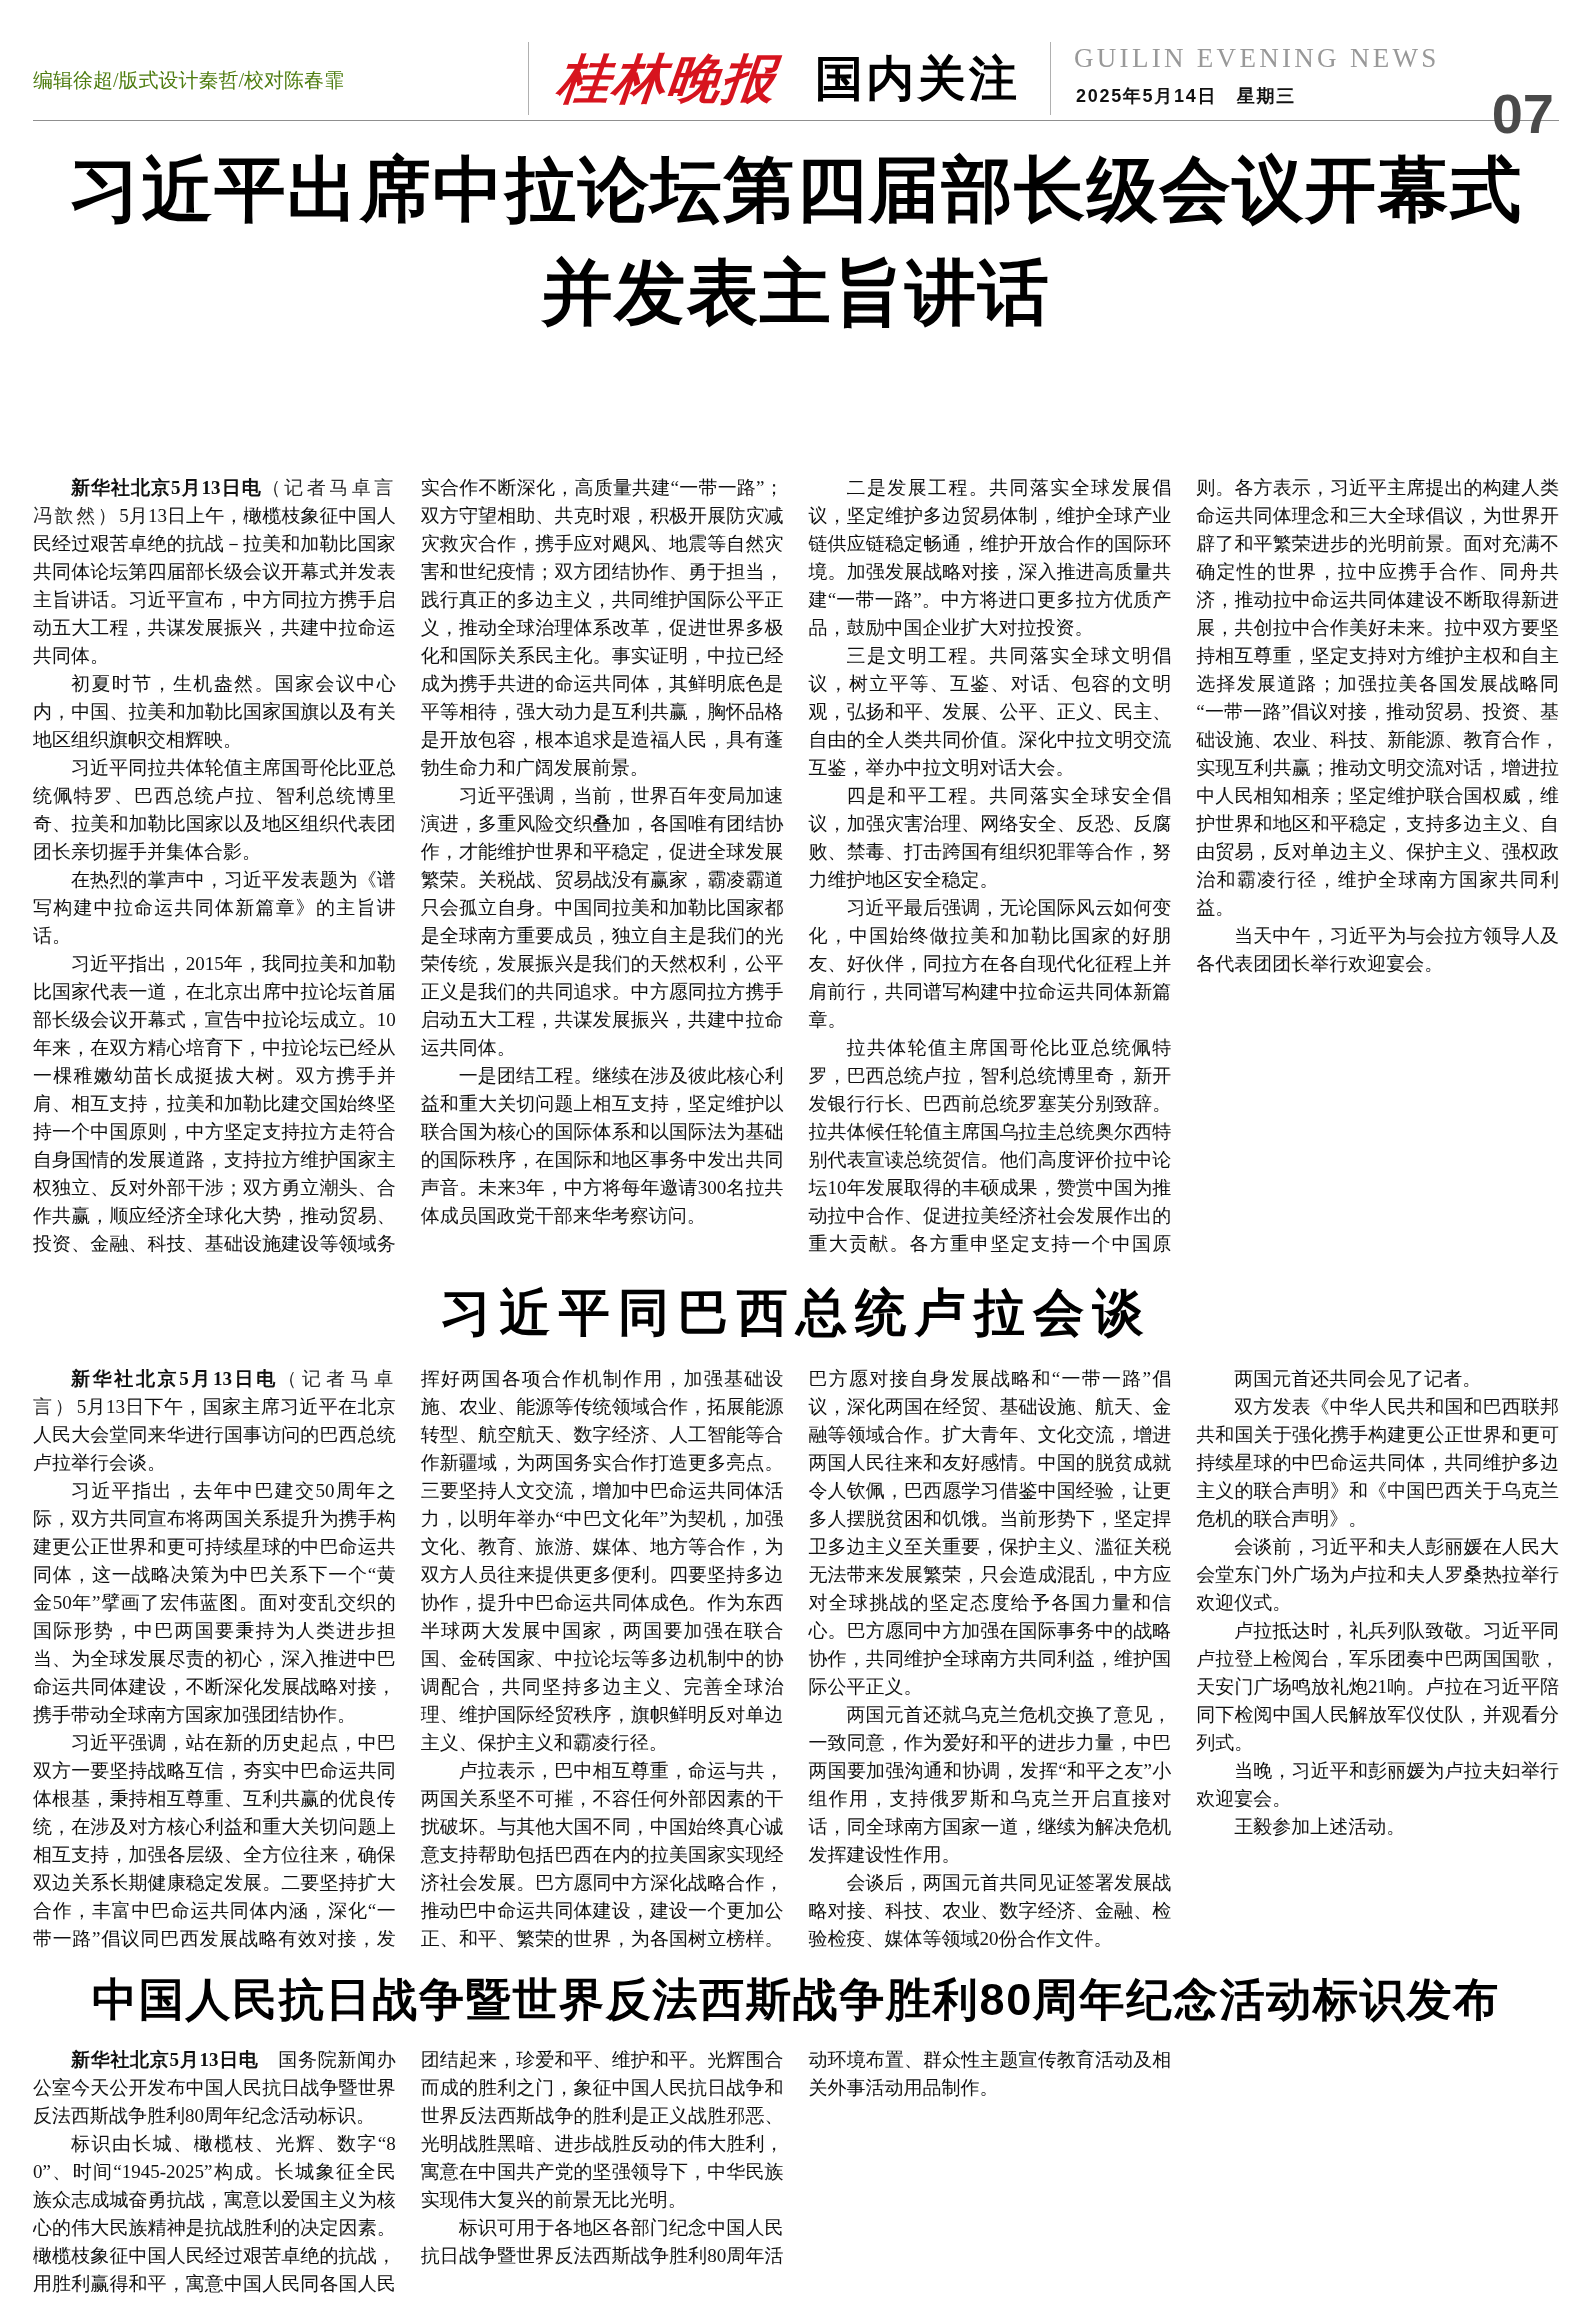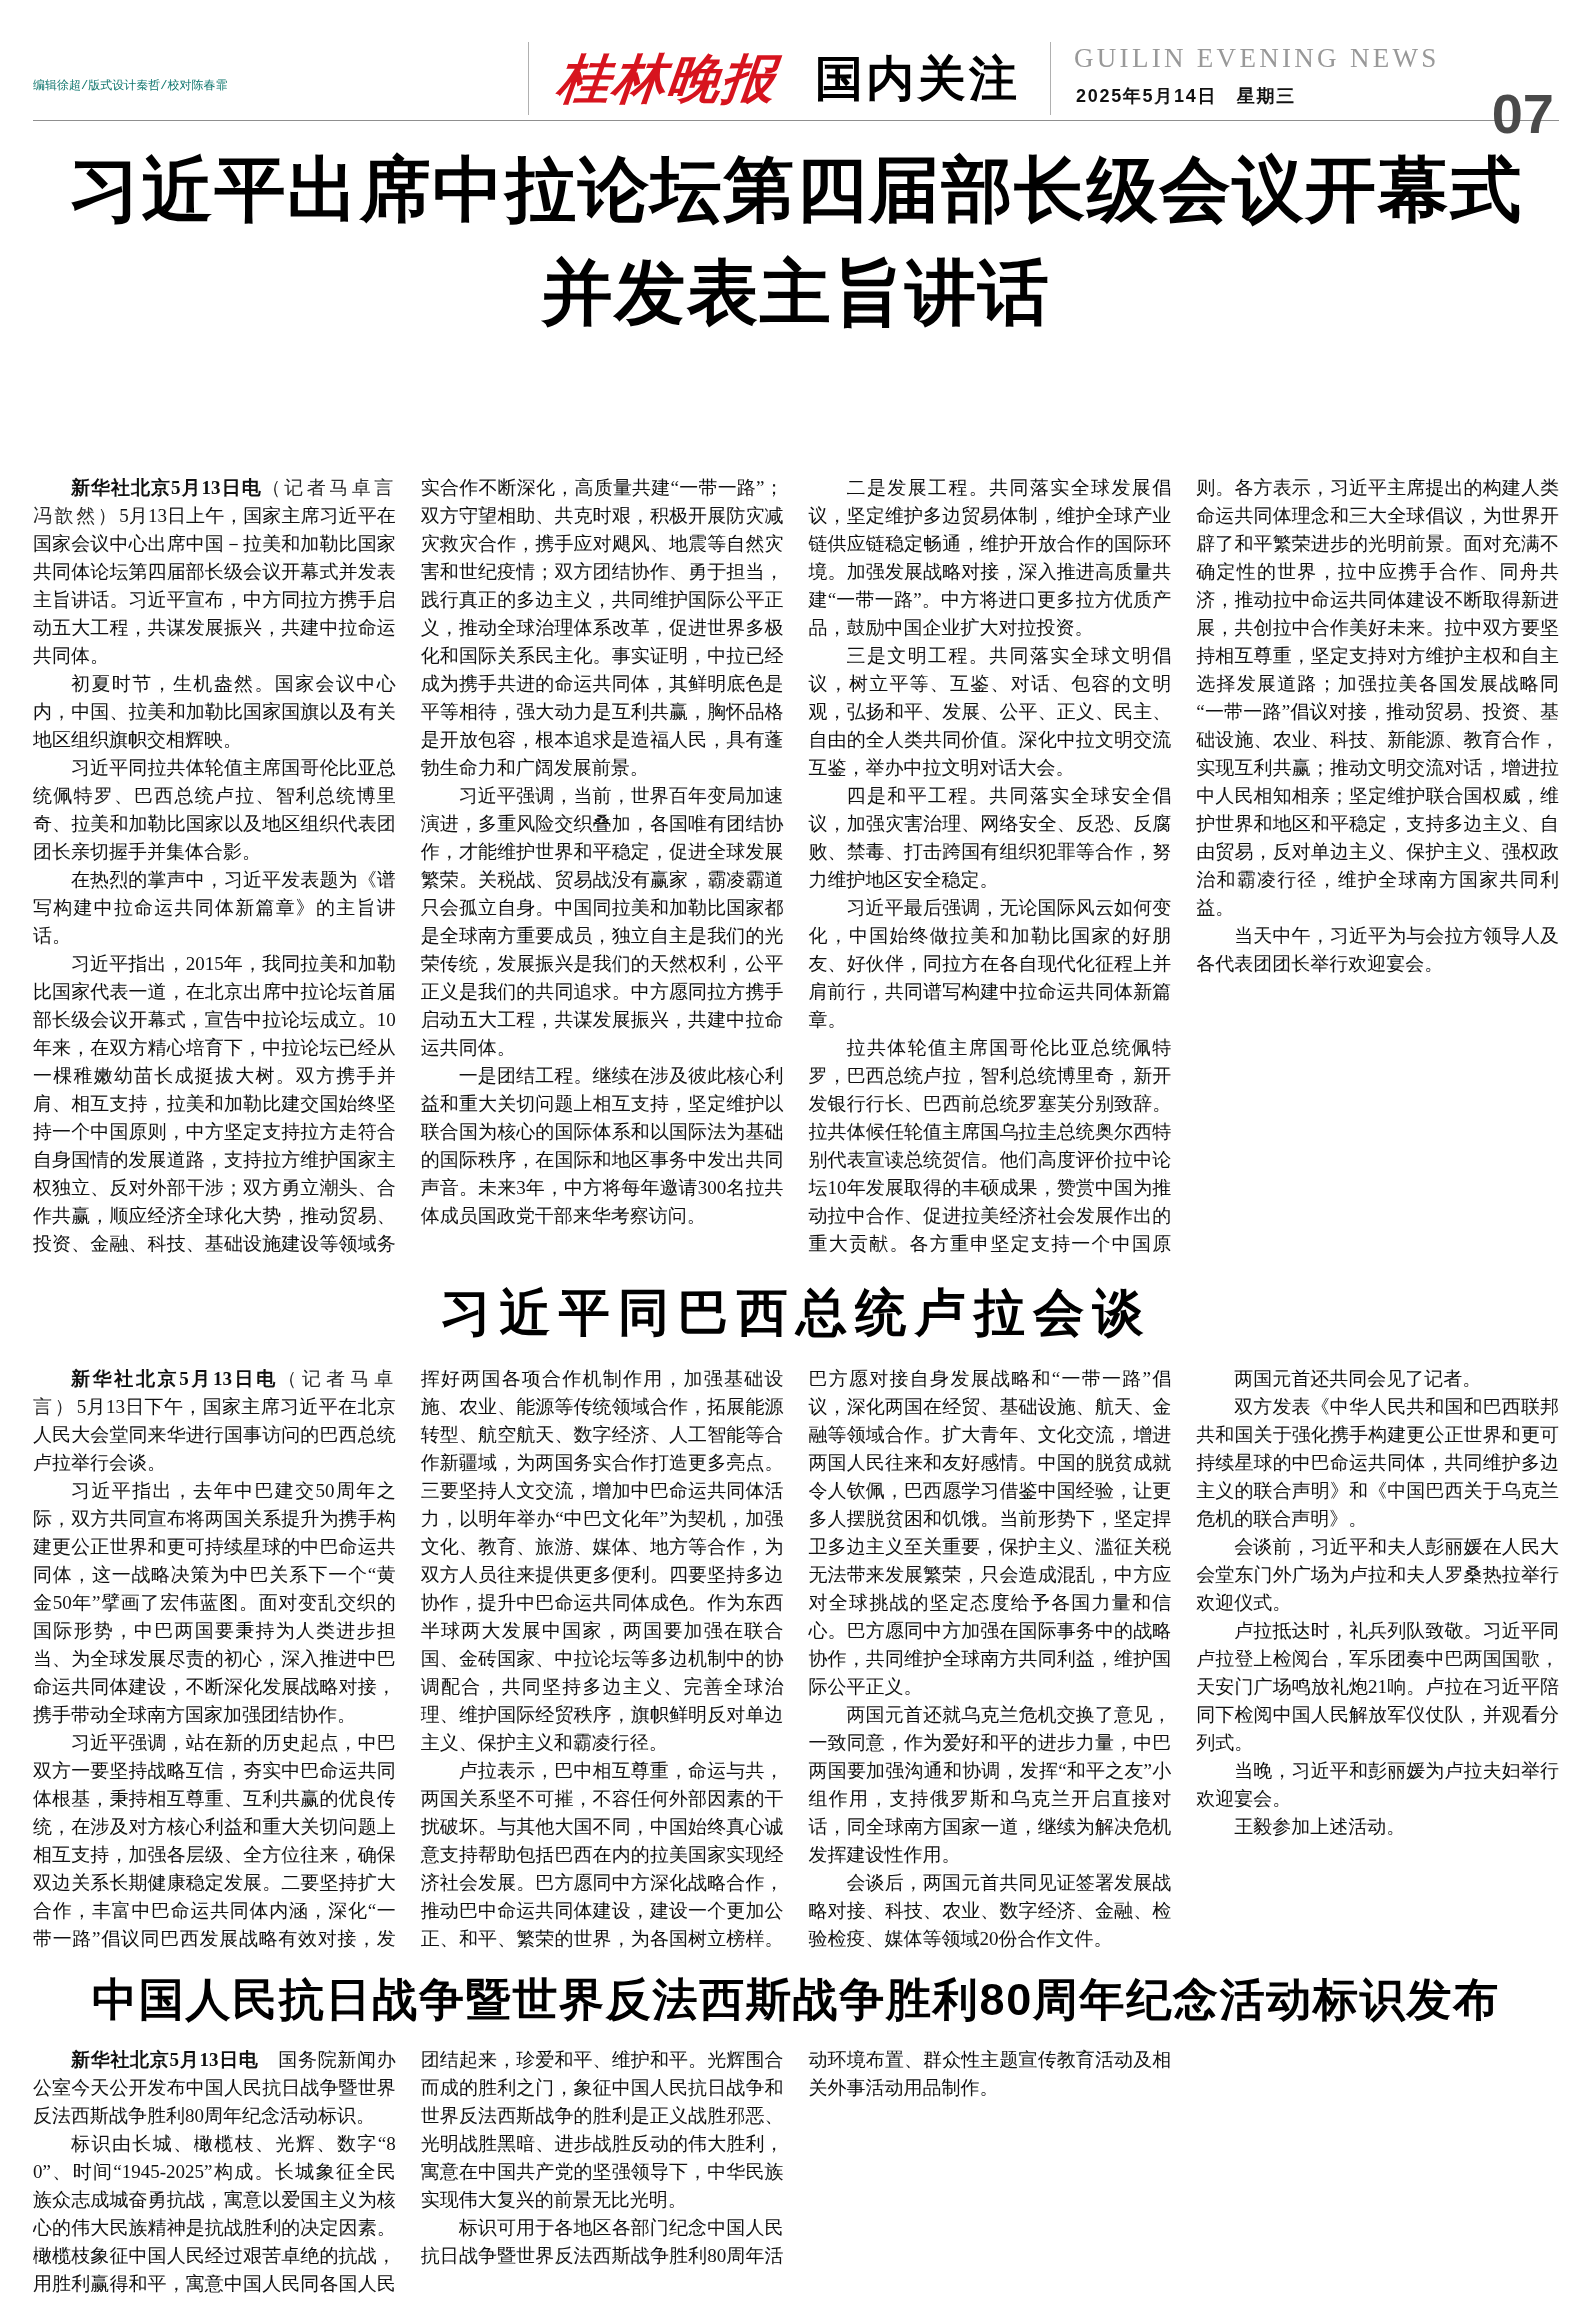--- a/index.html
+++ b/index.html
@@ -15,22 +15,22 @@
     color:#1a1a1a;
   }
   
   .header{
     position:relative;
     height:120px;
     border-bottom:0.8px solid #8f8f8f;
   }
   .credits{
     position:absolute;left:0;bottom:26.4px;
-    font-size:12px;color:#0f766e;
-    font-family:Liberation Mono, monospace;
+    font-size:20px;color:#4d7c0f;
+    font-family:Liberation Serif, serif;
   }
   .vdiv{
     position:absolute;bottom:5px;width:0.8px;height:73px;background:#b0b0b0;
   }
   .vdiv.d1{left:495px;}
   .vdiv.d2{left:1017px;}
   .masthead{
     position:absolute;left:510px;bottom:5px;width:248px;
     text-align:center;
     font-size:53px;line-height:71px;
@@ -126,21 +126,21 @@
     <div class="issue-date">2025年5月14日　星期三</div>
     <div class="page-number">07</div>
   </div>
 
   <section>
     <h1 class="a1-title">
       <span style="display:block">习近平出席中拉论坛第四届部长级会议开幕式</span>
       <span style="display:block">并发表主旨讲话</span>
     </h1>
     <div class="body-cols a1">
-      <p><span class="lead-bold">新华社北京5月13日电</span><span class="reporter">（记者马卓言　冯歆然）</span><span>5月13日上午，国家主席习近平在国家会议中心出席中国－拉美和加勒比国家共同体论坛第四届部长级会议开幕式并发表主旨讲话。习近平宣布，中方同拉方携手启动五大工程，共谋发展振兴，共建中拉命运共同体。</span></p>
+      <p><span class="lead-bold">新华社北京5月13日电</span><span class="reporter">（记者马卓言　冯歆然）</span><span>5月13日上午，橄榄枝象征中国人民经过艰苦卓绝的抗战－拉美和加勒比国家共同体论坛第四届部长级会议开幕式并发表主旨讲话。习近平宣布，中方同拉方携手启动五大工程，共谋发展振兴，共建中拉命运共同体。</span></p>
       <p>初夏时节，生机盎然。国家会议中心内，中国、拉美和加勒比国家国旗以及有关地区组织旗帜交相辉映。</p>
       <p>习近平同拉共体轮值主席国哥伦比亚总统佩特罗、巴西总统卢拉、智利总统博里奇、拉美和加勒比国家以及地区组织代表团团长亲切握手并集体合影。</p>
       <p>在热烈的掌声中，习近平发表题为《谱写构建中拉命运共同体新篇章》的主旨讲话。</p>
       <p>习近平指出，2015年，我同拉美和加勒比国家代表一道，在北京出席中拉论坛首届部长级会议开幕式，宣告中拉论坛成立。10年来，在双方精心培育下，中拉论坛已经从一棵稚嫩幼苗长成挺拔大树。双方携手并肩、相互支持，拉美和加勒比建交国始终坚持一个中国原则，中方坚定支持拉方走符合自身国情的发展道路，支持拉方维护国家主权独立、反对外部干涉；双方勇立潮头、合作共赢，顺应经济全球化大势，推动贸易、投资、金融、科技、基础设施建设等领域务实合作不断深化，高质量共建“一带一路”；双方守望相助、共克时艰，积极开展防灾减灾救灾合作，携手应对飓风、地震等自然灾害和世纪疫情；双方团结协作、勇于担当，践行真正的多边主义，共同维护国际公平正义，推动全球治理体系改革，促进世界多极化和国际关系民主化。事实证明，中拉已经成为携手共进的命运共同体，其鲜明底色是平等相待，强大动力是互利共赢，胸怀品格是开放包容，根本追求是造福人民，具有蓬勃生命力和广阔发展前景。</p>
       <p>习近平强调，当前，世界百年变局加速演进，多重风险交织叠加，各国唯有团结协作，才能维护世界和平稳定，促进全球发展繁荣。关税战、贸易战没有赢家，霸凌霸道只会孤立自身。中国同拉美和加勒比国家都是全球南方重要成员，独立自主是我们的光荣传统，发展振兴是我们的天然权利，公平正义是我们的共同追求。中方愿同拉方携手启动五大工程，共谋发展振兴，共建中拉命运共同体。</p>
       <p>一是团结工程。继续在涉及彼此核心利益和重大关切问题上相互支持，坚定维护以联合国为核心的国际体系和以国际法为基础的国际秩序，在国际和地区事务中发出共同声音。未来3年，中方将每年邀请300名拉共体成员国政党干部来华考察访问。</p>
       <p>二是发展工程。共同落实全球发展倡议，坚定维护多边贸易体制，维护全球产业链供应链稳定畅通，维护开放合作的国际环境。加强发展战略对接，深入推进高质量共建“一带一路”。中方将进口更多拉方优质产品，鼓励中国企业扩大对拉投资。</p>
       <p>三是文明工程。共同落实全球文明倡议，树立平等、互鉴、对话、包容的文明观，弘扬和平、发展、公平、正义、民主、自由的全人类共同价值。深化中拉文明交流互鉴，举办中拉文明对话大会。</p>
       <p>四是和平工程。共同落实全球安全倡议，加强灾害治理、网络安全、反恐、反腐败、禁毒、打击跨国有组织犯罪等合作，努力维护地区安全稳定。</p>
       <p>习近平最后强调，无论国际风云如何变化，中国始终做拉美和加勒比国家的好朋友、好伙伴，同拉方在各自现代化征程上并肩前行，共同谱写构建中拉命运共同体新篇章。</p>

